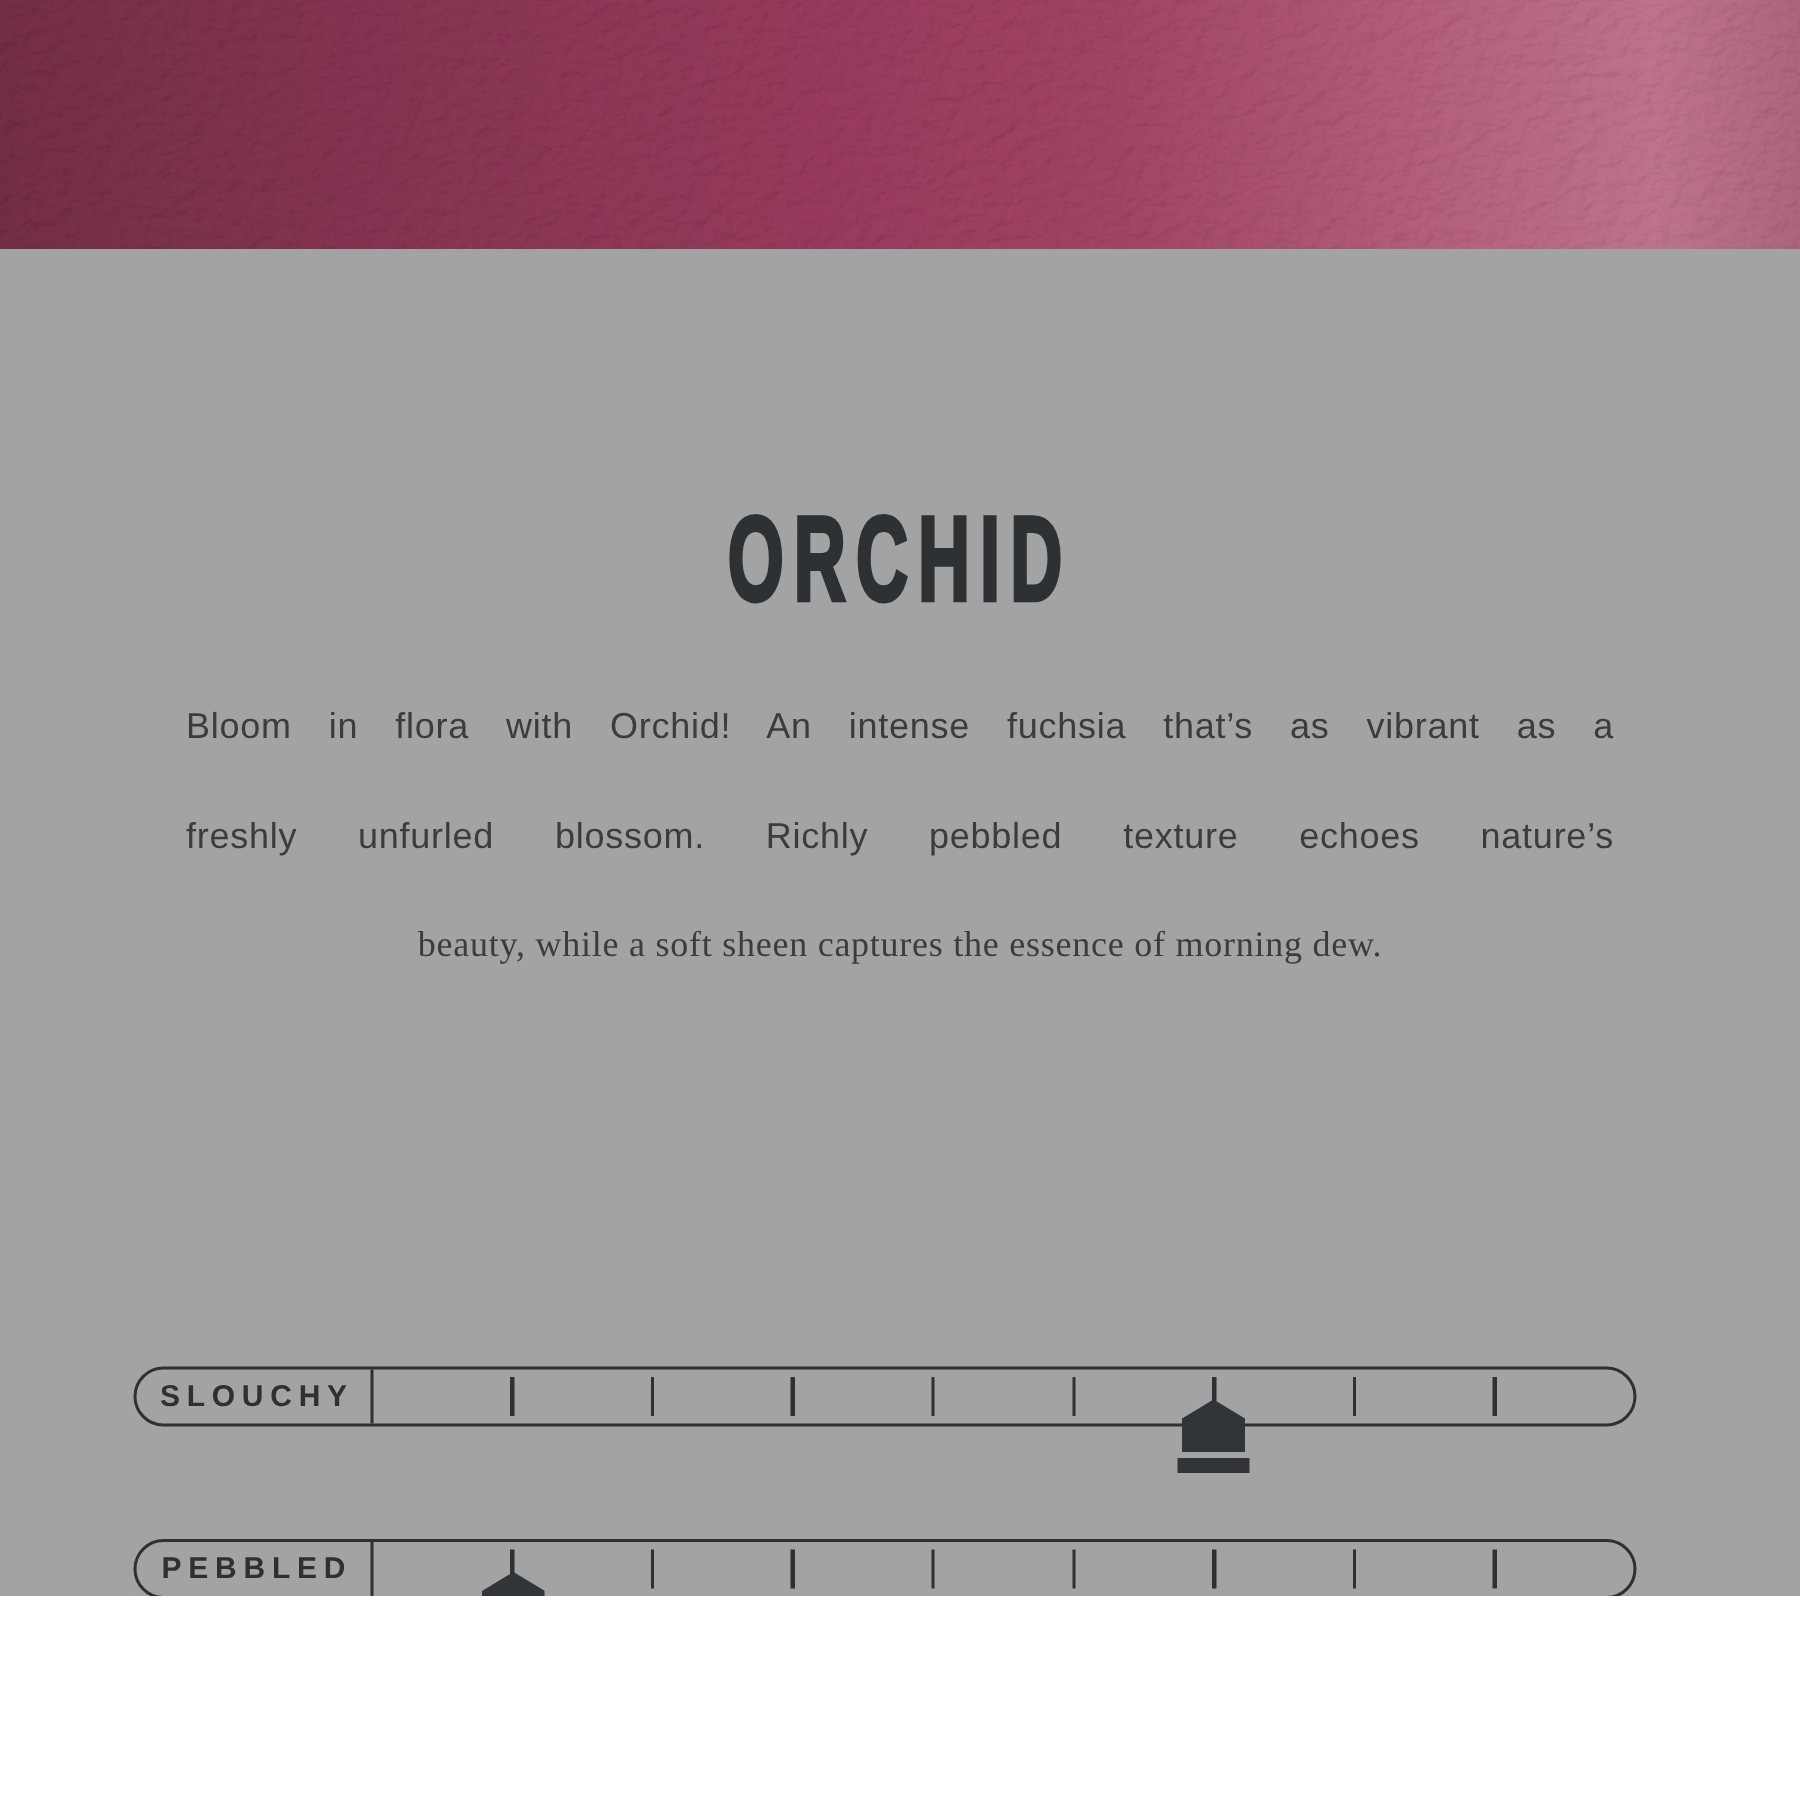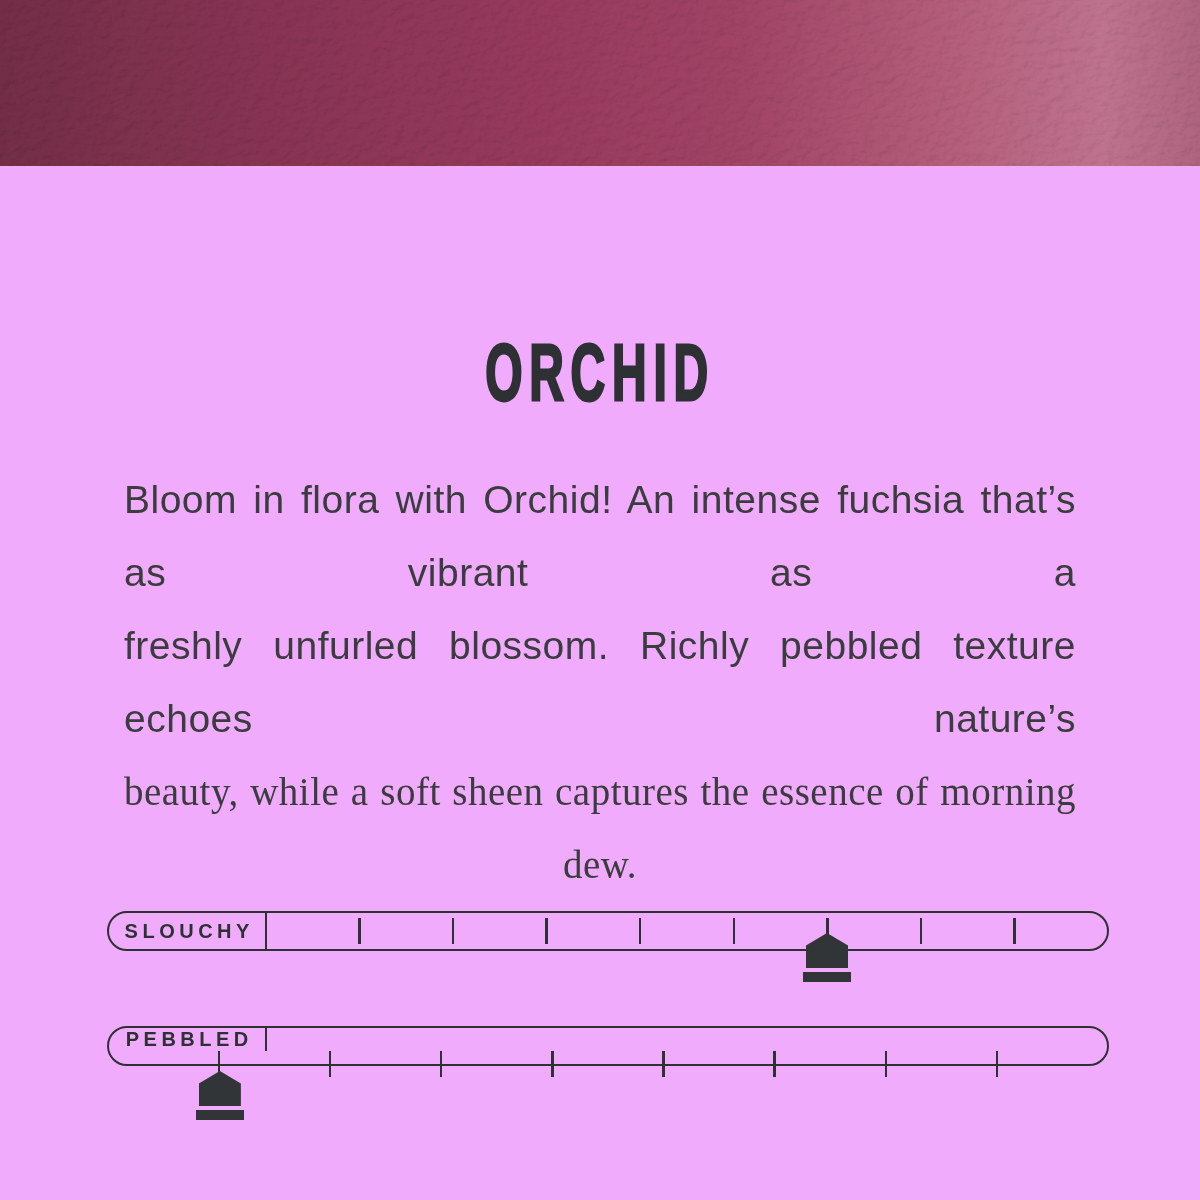--- a/index.html
+++ b/index.html
@@ -1,19 +1,19 @@
 <!DOCTYPE html>
 <html><head>
 <meta charset="utf-8">
 <style>
   html,body{margin:0;padding:0;}
   .page{
     position:relative;
-    width:1200px;height:1200px;
-    background:#f0abfc;
+    width:1200px;height:1064px;
+    background:#a3a3a3;
     overflow:hidden;
     font-family:"Liberation Sans", sans-serif;
     color:#2e3133;
   }
   
   .texture{
     position:absolute;top:0;left:0;width:1200px;height:166px;
   }
   .texture svg{display:block;}
   
@@ -24,34 +24,34 @@
     letter-spacing:0.14em;
     transform:scaleX(0.60);
     transform-origin:center;
     -webkit-text-stroke:3px #2e3133;
     color:#2e3133;
     white-space:nowrap;
   }
   
   .desc{
     position:absolute;top:424px;left:124px;width:952px;
-    font-size:39px;line-height:73px;letter-spacing:0.5px;
+    font-size:24px;line-height:73px;letter-spacing:0.5px;
     color:#3a3c3e;
   }
   .desc .line{display:block;text-align:justify;text-align-last:justify;}
   .desc .line:last-child{text-align-last:center;font-family:Liberation Serif, serif;}
   
   .scale{
-    position:absolute;left:107px;width:1002px;height:40px;
+    position:absolute;left:89px;width:1002px;height:40px;
     display:flex;box-sizing:border-box;
     border:2.5px solid #2e3133;border-radius:20px;
     background:transparent;
   }
   .scale.first{top:911px;}
-  .scale.second{top:1026px;flex-direction:column;}
+  .scale.second{top:1026px;}
   .cap{
     display:flex;align-items:center;justify-content:center;
     box-sizing:border-box;flex:0 0 auto;
   }
   .cap-left{width:158px;border-right:2.5px solid #2e3133;}
   .cap-right{width:160px;border-left:2.5px solid #2e3133;}
   .cap-label{
     font-size:20px;font-weight:bold;letter-spacing:4.5px;
     color:#2e3133;white-space:nowrap;text-indent:4.5px;
   }

